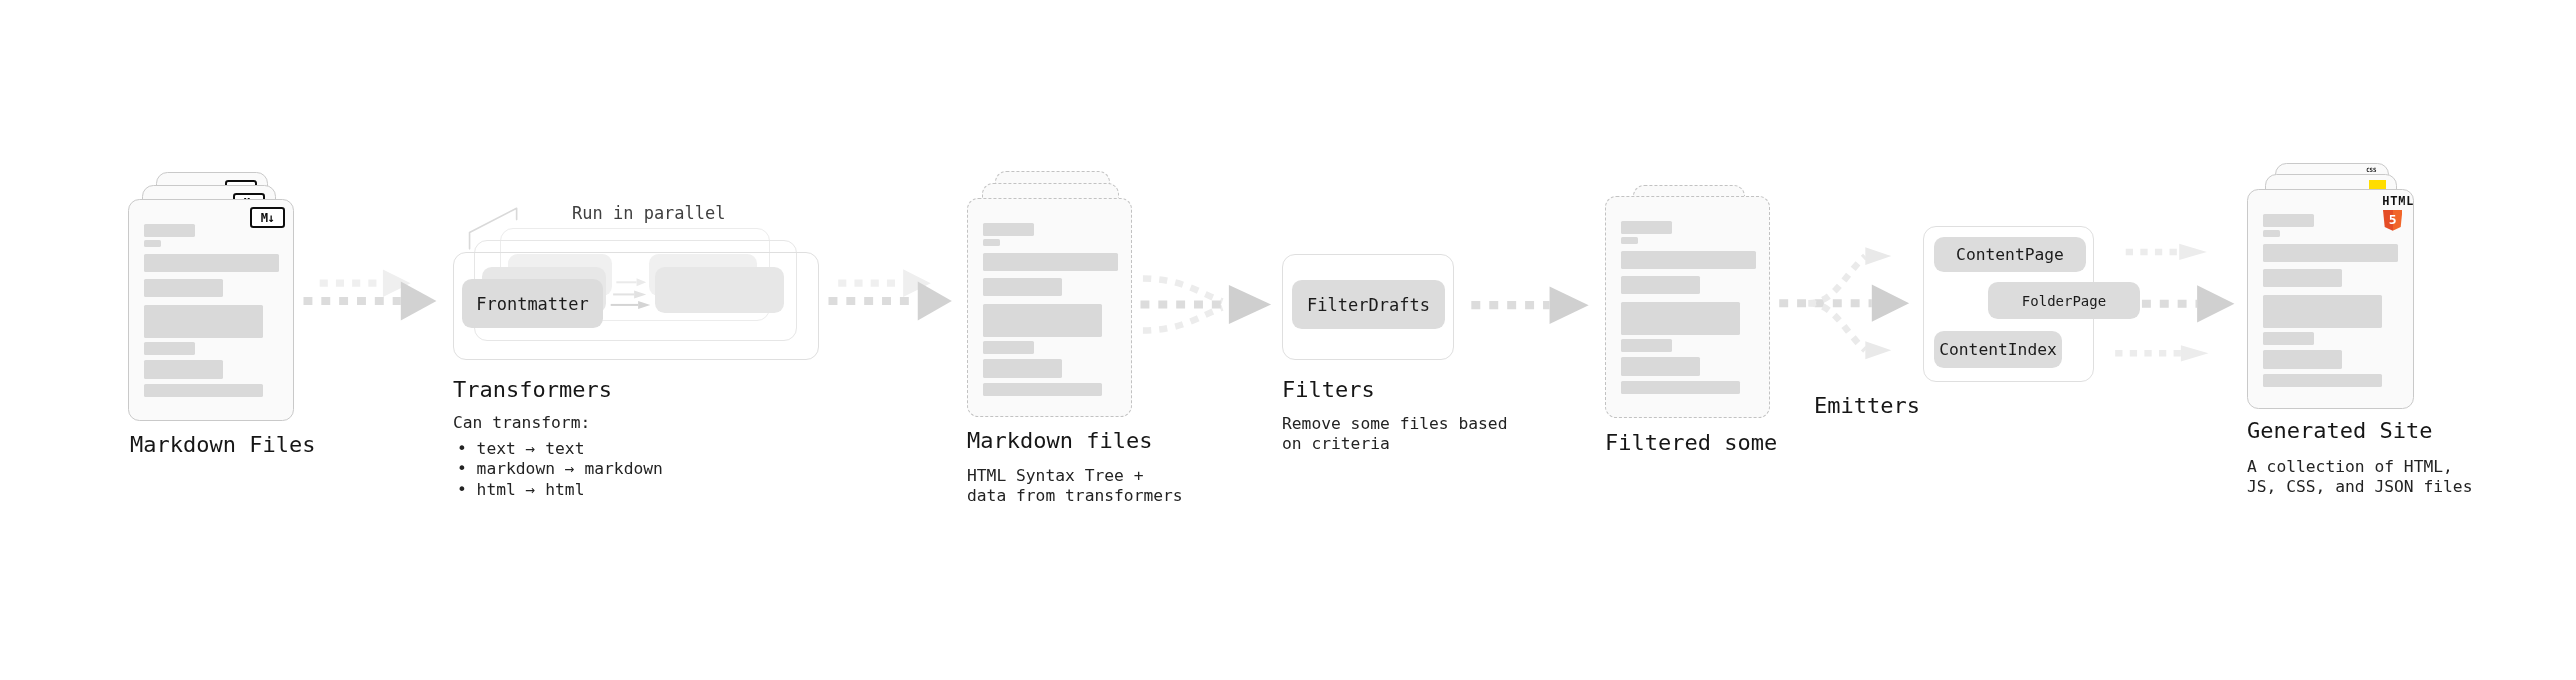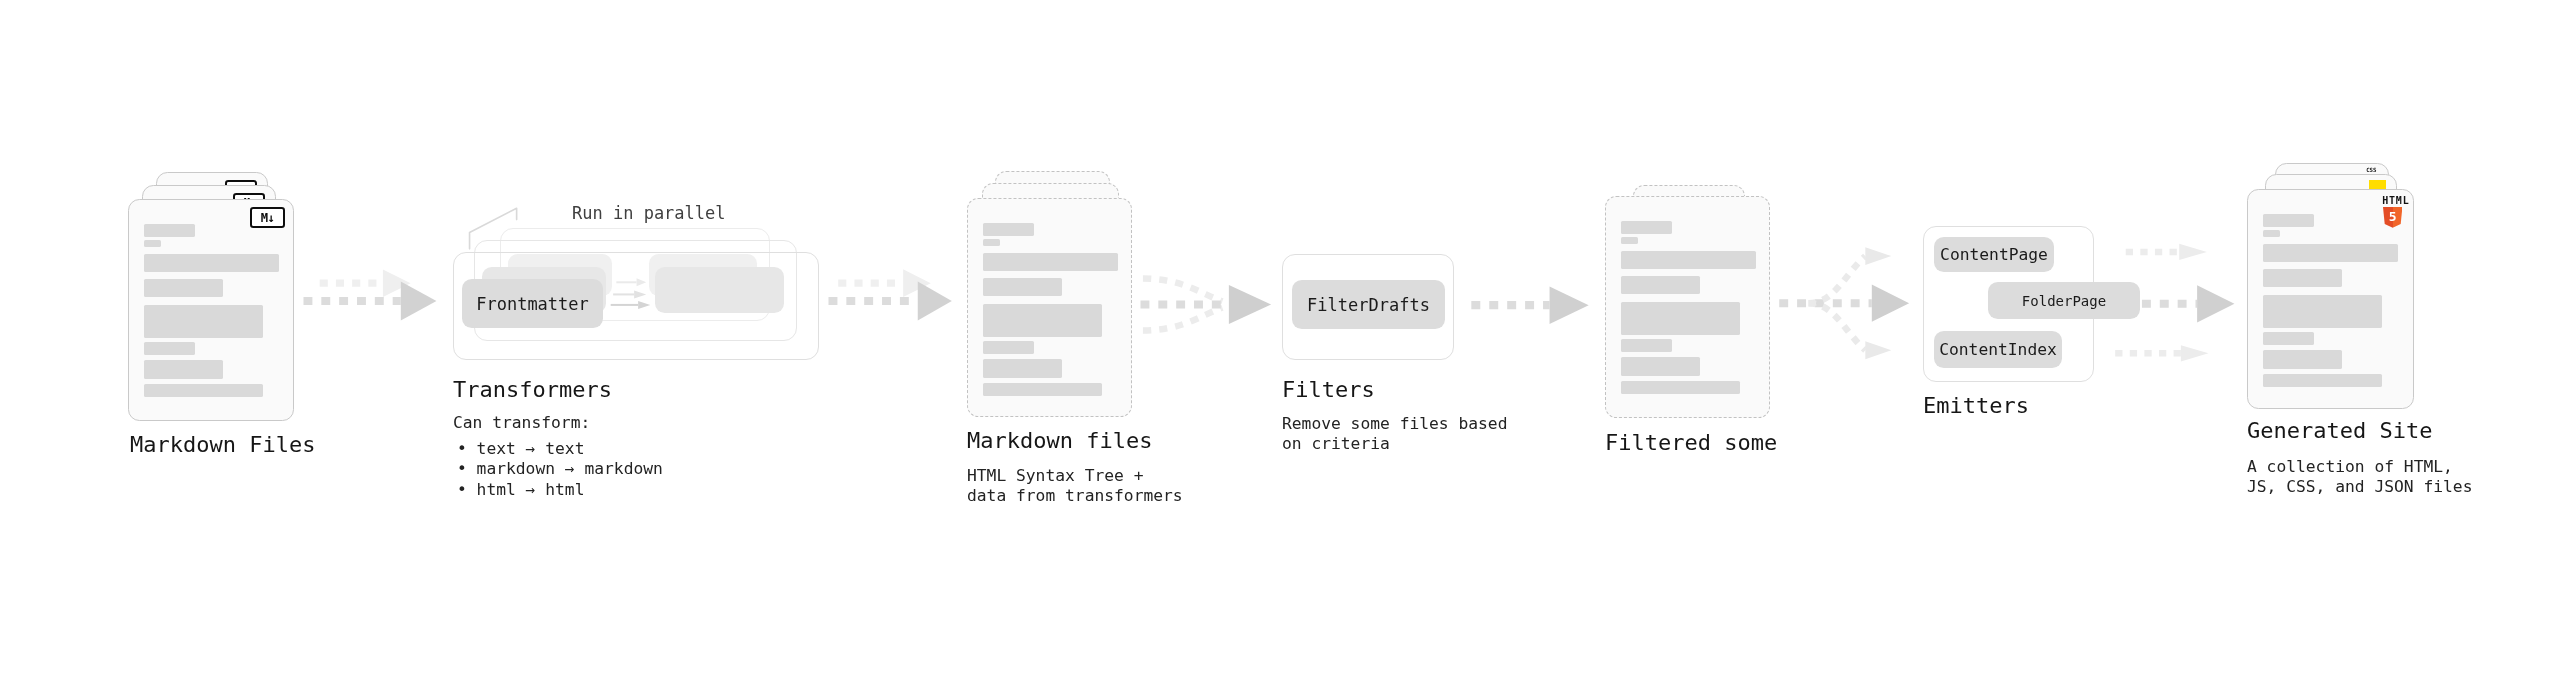--- a/index.html
+++ b/index.html
@@ -19,21 +19,21 @@
   .pill{position:absolute;background:#dcdcdc;border-radius:9.8px;display:flex;align-items:center;justify-content:center;
         font-size:17px;color:#1b1b1b;box-sizing:border-box;white-space:nowrap;}
   .pill.ghost1{background:#e7e7e7;}
   .pill.ghost2{background:#f0f0f0;}
   .arrow-svg{position:absolute;overflow:visible;}
   .md-badge{position:absolute;border:2px solid #0d0d0d;border-radius:3.3px;background:#ffffff;
             display:flex;align-items:center;justify-content:center;font-weight:bold;color:#0d0d0d;}
   .md-badge.big{width:31px;height:17px;font-size:12.2px;top:7.3px;right:8.1px;letter-spacing:-0.8px;}
   .md-badge.small{width:28px;height:15.4px;font-size:10.6px;top:6.5px;right:9.8px;letter-spacing:-0.8px;}
   .html5-badge{position:absolute;top:4.9px;right:9.8px;width:21px;text-align:center;}
-  .html5-word{font-size:10px;font-weight:bold;letter-spacing:0.8px;color:#111;}
+  .html5-word{font-size:12px;font-weight:bold;letter-spacing:0.8px;color:#111;font-family:Liberation Mono, monospace;}
   .html5-shield{width:19.5px;height:21px;margin:0.8px auto 0;color:#fff;font-weight:bold;font-size:13px;line-height:19.5px;
                 background:linear-gradient(90deg,#e44d26 0 50%,#f16529 50% 100%);
                 clip-path:polygon(0 0,100% 0,91% 82%,50% 100%,9% 82%);}
   .css-badge{position:absolute;top:4.1px;right:8.1px;width:18px;text-align:center;}
   .css-word{font-size:5.7px;font-weight:bold;color:#111;line-height:4.9px;}
   .css-bar{height:3.3px;background:#2965f1;margin-top:0.8px;border-radius:0.8px;}
   .js-badge{position:absolute;top:5.7px;right:9.8px;width:17px;height:9px;background:#ffdd00;}
 </style>
 </head>
 <body>
@@ -171,24 +171,24 @@
   <svg class="arrow-svg" style="left:1776px;top:238px" width="138" height="132" viewBox="0 0 170 162">
     <line x1="4" y1="80" x2="118" y2="80" stroke="#dcdcdc" stroke-width="10" stroke-dasharray="11 11"></line>
     <polygon points="118,57 118,103 164,80" fill="#cfcfcf"></polygon>
     <path d="M40 80 C 72 80, 85 44, 110 22" stroke="#eaeaea" stroke-width="8" stroke-dasharray="9 9" fill="none"></path>
     <polygon points="110,11 110,33 142,22" fill="#e9e9e9"></polygon>
     <path d="M40 80 C 72 80, 85 116, 110 138" stroke="#eaeaea" stroke-width="8" stroke-dasharray="9 9" fill="none"></path>
     <polygon points="110,127 110,149 142,138" fill="#e9e9e9"></polygon>
   </svg>
 
   <div class="obox filled" style="left:1923px;top:226px;width:171px;height:156px"></div>
-  <div class="pill" style="left:1934px;top:237px;width:120px;height:35px;font-size:16.3px">ContentPage</div>
+  <div class="pill" style="left:1934px;top:237px;width:152px;height:35px;font-size:16.3px">ContentPage</div>
   <div class="pill" style="left:1988px;top:282px;width:152px;height:37px;font-size:14px">FolderPage</div>
   <div class="pill" style="left:1934px;top:331px;width:128px;height:37px;font-size:16.3px">ContentIndex</div>
-  <div class="lbl" style="left:1923px;top:393px">Emitters</div>
+  <div class="lbl" style="left:1814px;top:393px">Emitters</div>
 
   <svg class="arrow-svg" style="left:2103px;top:238px" width="142" height="130" viewBox="0 0 175 160">
     <line x1="28" y1="17" x2="94" y2="17" stroke="#ececec" stroke-width="8" stroke-dasharray="9 9"></line>
     <polygon points="94,7 94,27 128,17" fill="#ececec"></polygon>
     <line x1="4" y1="81" x2="116" y2="81" stroke="#dcdcdc" stroke-width="10" stroke-dasharray="11 11"></line>
     <polygon points="116,58 116,104 162,81" fill="#d0d0d0"></polygon>
     <line x1="15" y1="142" x2="96" y2="142" stroke="#ececec" stroke-width="8" stroke-dasharray="9 9"></line>
     <polygon points="96,132 96,152 130,142" fill="#ececec"></polygon>
   </svg>
 

